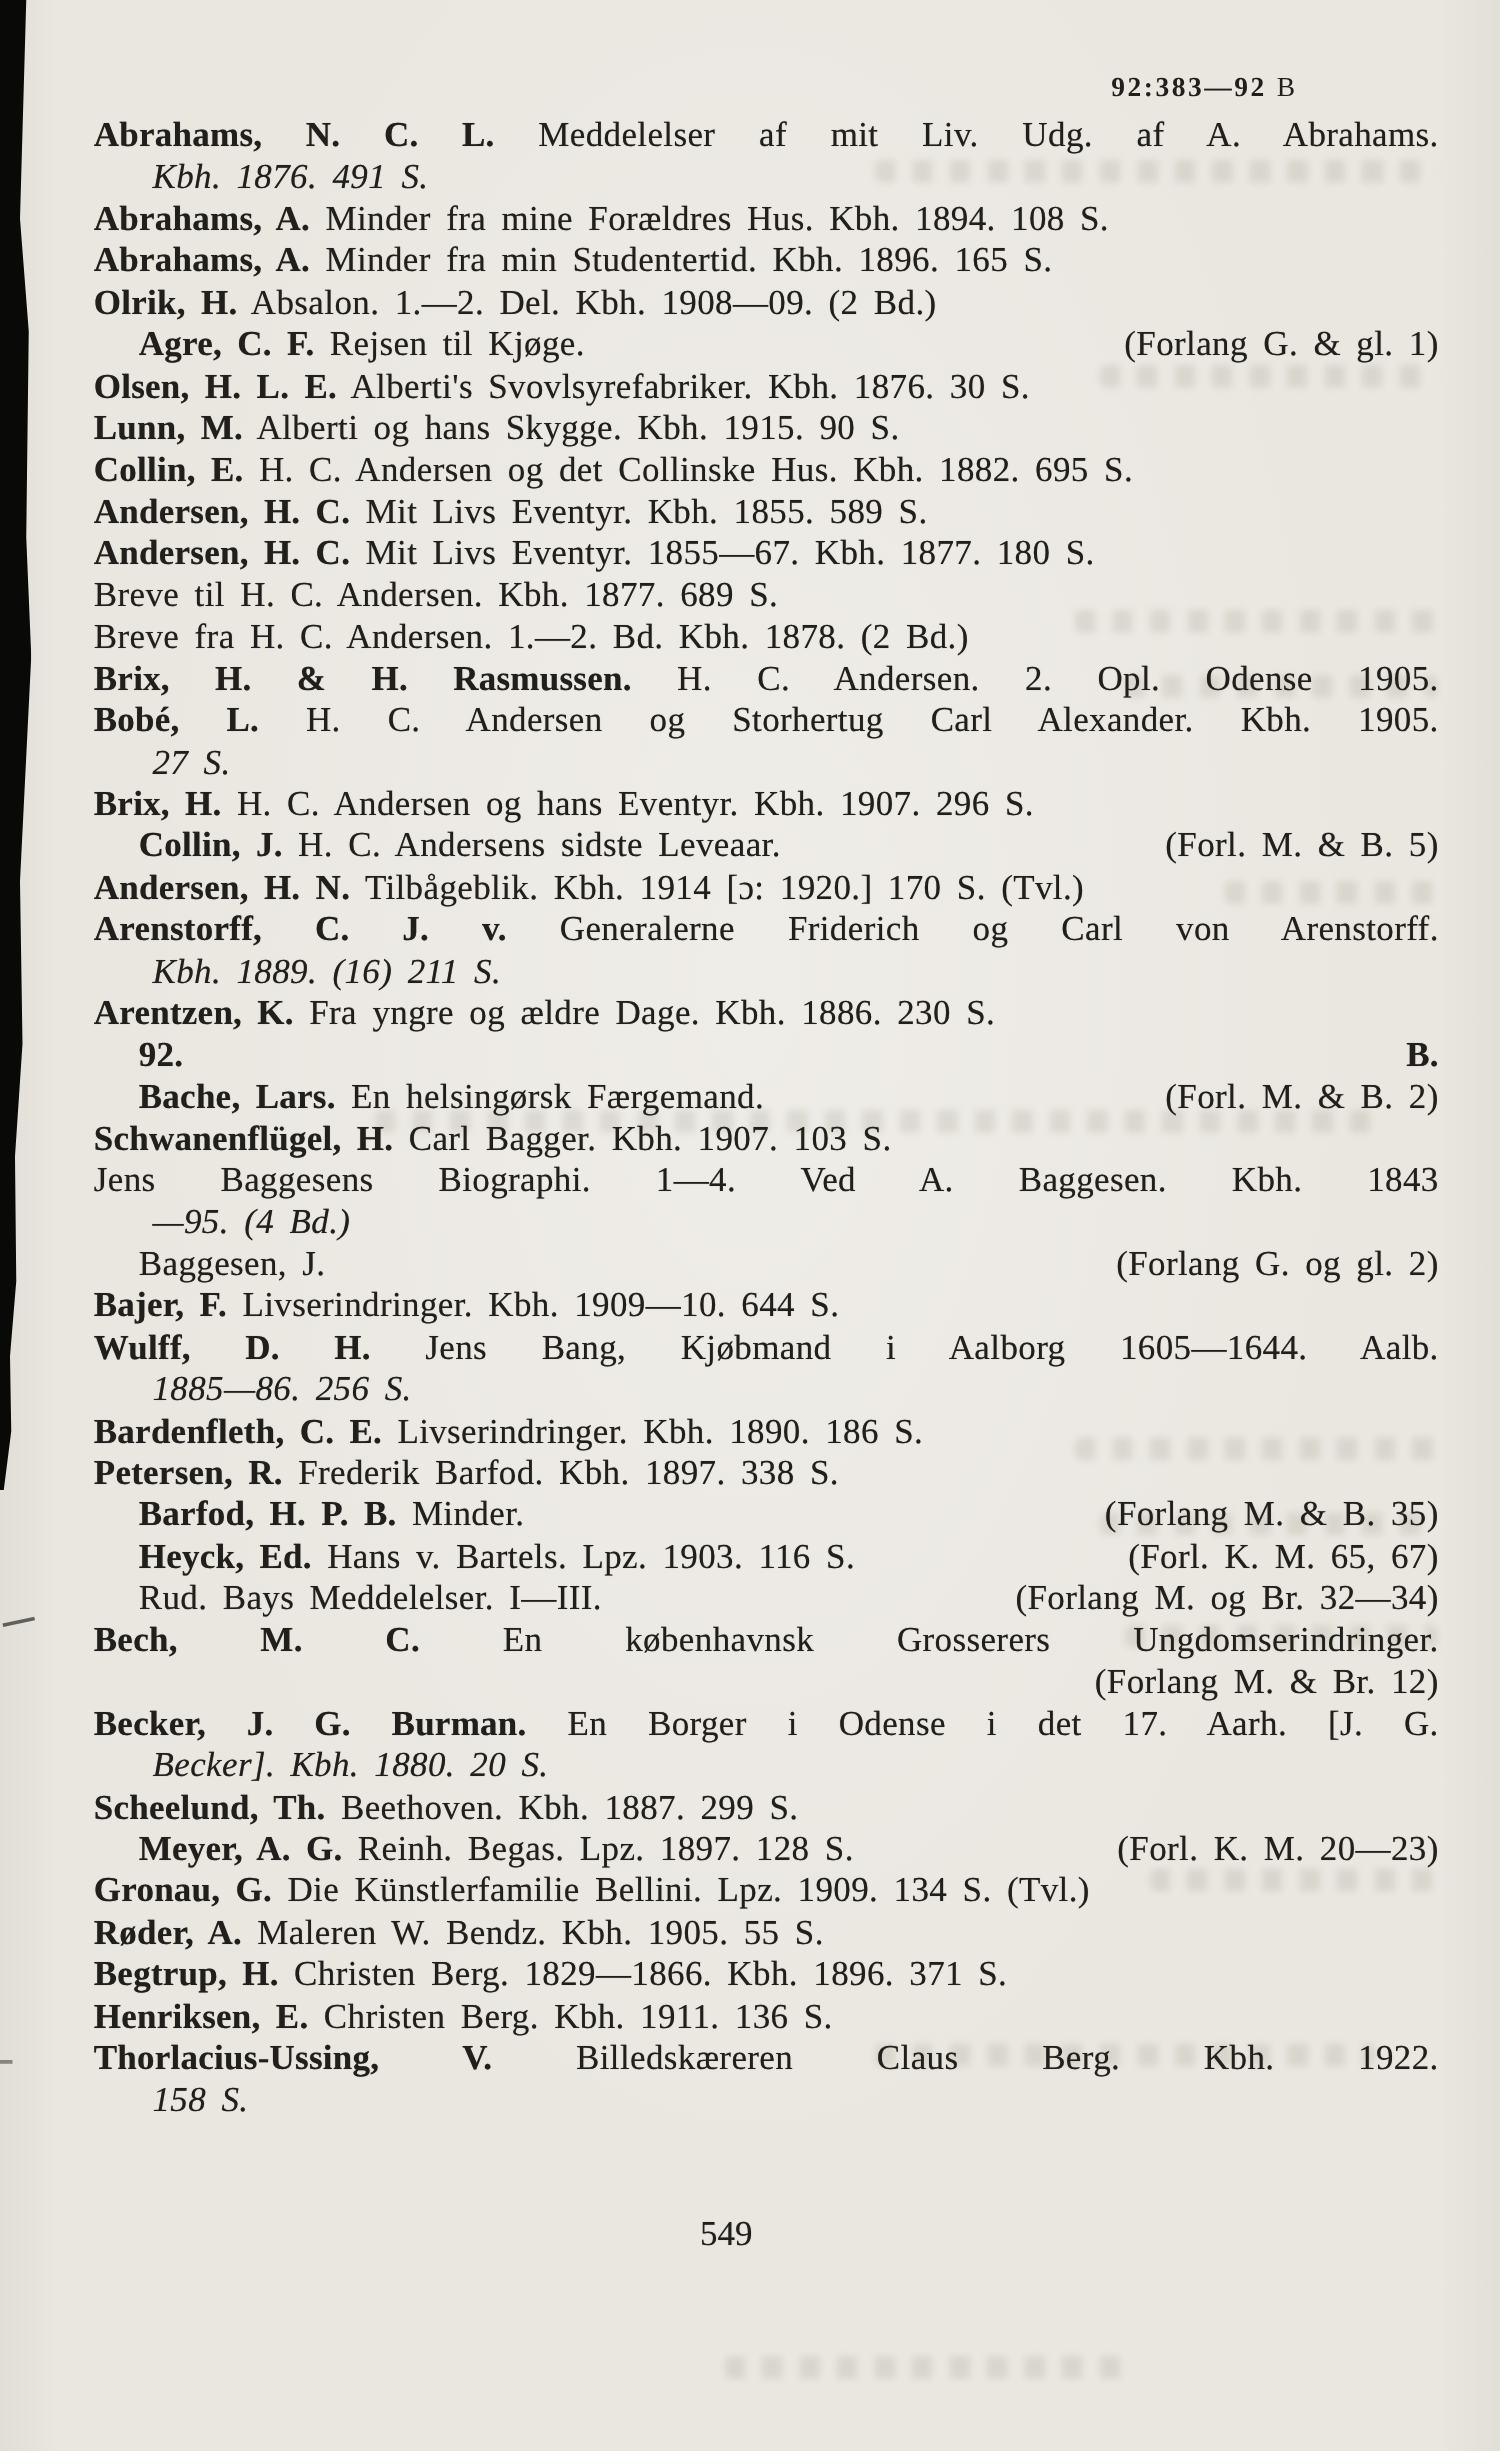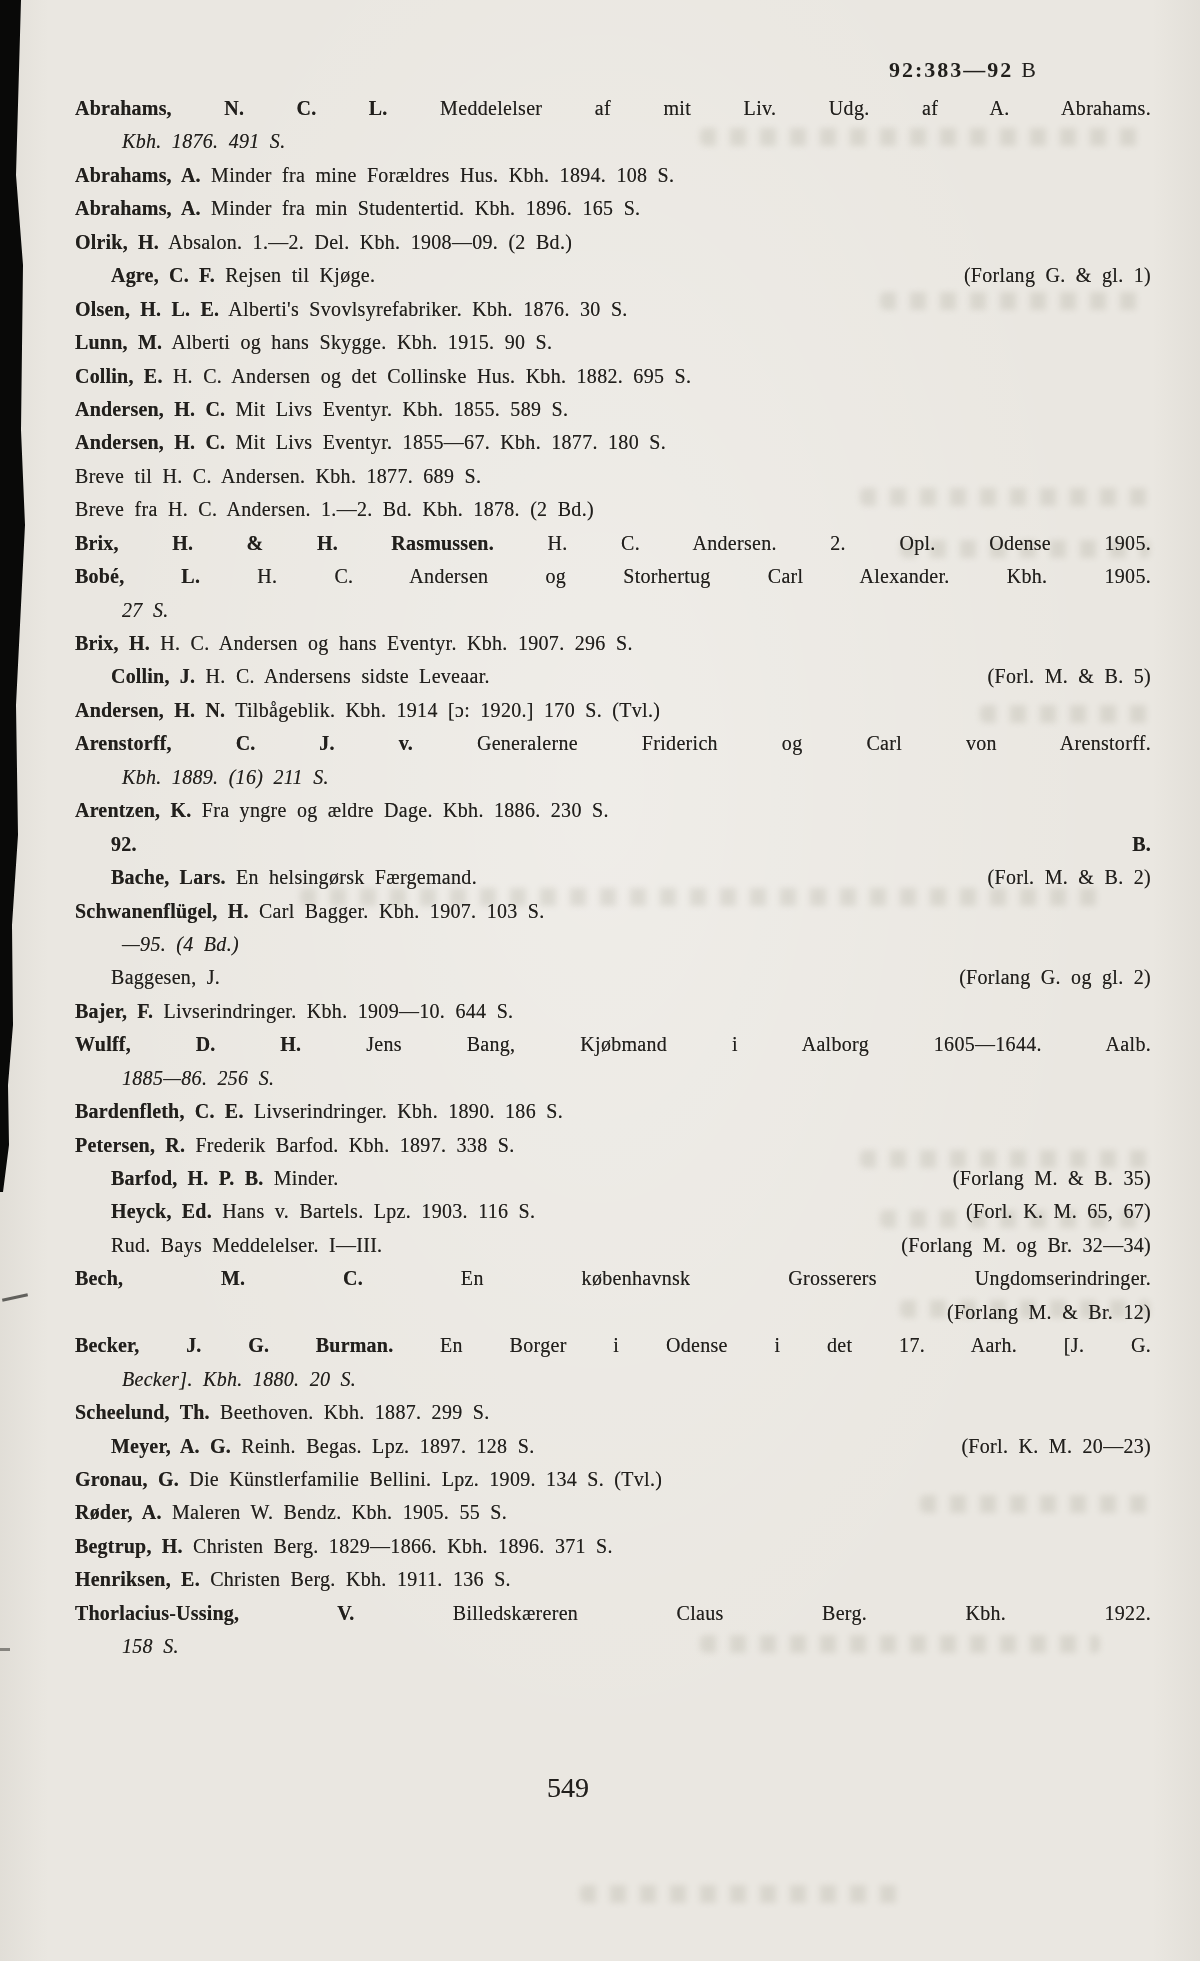--- a/index.html
+++ b/index.html
@@ -24,35 +24,35 @@
     position:absolute;top:52px;right:163px;
     font-size:22px;line-height:36px;white-space:nowrap;
     letter-spacing:1px;
   }
   .header .cat{font-weight:700;letter-spacing:2px;}
   .header .sec{font-weight:400;margin-left:8px;}
   #entry-list{
     position:absolute;left:75px;top:92px;width:1076px;
   }
   .line{
-    height:33.45px;line-height:33.45px;font-size:20px;
+    height:33.45px;line-height:33.45px;font-size:28px;
     white-space:nowrap;overflow:hidden;
     word-spacing:5px;letter-spacing:0.3px;
     text-shadow:0 0 0.6px rgba(20,18,15,0.55);
   }
   .line.just{
     white-space:normal;text-align:justify;text-align-last:justify;
   }
   .line.split{
     display:flex;justify-content:space-between;margin-left:36px;
   }
   .line.indent{padding-left:47px;font-style:italic;}
   .b{font-weight:700;letter-spacing:0.2px;}
   .page-number{
-    position:absolute;top:1772px;left:62px;width:1076px;
+    position:absolute;top:1772px;left:75px;width:1076px;
     text-align:center;font-size:28px;transform:translateX(-32px);
     text-shadow:0 0 0.6px rgba(20,18,15,0.5);
   }
   
   .bleed{
     position:absolute;height:18px;border-radius:5px;
     background:repeating-linear-gradient(90deg, rgba(148,146,128,0.45) 0 16px, rgba(234,231,225,0) 16px 30px);
     filter:blur(3px);opacity:0.45;pointer-events:none;
   }
 </style>
@@ -111,20 +111,21 @@
     <div class="line"><span><span class="b">Arentzen, K.</span> Fra yngre og ældre Dage.  Kbh. 1886.  230 S.</span></div>
     <div class="line split">
       <span><span class="b">92.</span></span>
       <span class="b">B.</span>
     </div>
     <div class="line split">
       <span><span class="b">Bache, Lars.</span> En helsingørsk Færgemand.</span>
       <span class="">(Forl. M. &amp; B. 2)</span>
     </div>
     <div class="line"><span><span class="b">Schwanenflügel, H.</span> Carl Bagger.  Kbh. 1907.  103 S.</span></div>
+    <div class="line just"><span>Jens Baggesens Biographi.  1—4.  Ved A. Baggesen.  Kbh. 1843</span></div>
     <div class="line indent"><span>—95.  (4 Bd.)</span></div>
     <div class="line split">
       <span>Baggesen, J.</span>
       <span class="">(Forlang G. og gl. 2)</span>
     </div>
     <div class="line"><span><span class="b">Bajer, F.</span> Livserindringer.  Kbh. 1909—10.  644 S.</span></div>
     <div class="line just"><span><span class="b">Wulff, D. H.</span> Jens Bang, Kjøbmand i Aalborg 1605—1644.  Aalb.</span></div>
     <div class="line indent"><span>1885—86.  256 S.</span></div>
     <div class="line"><span><span class="b">Bardenfleth, C. E.</span> Livserindringer.  Kbh. 1890.  186 S.</span></div>
     <div class="line"><span><span class="b">Petersen, R.</span> Frederik Barfod.  Kbh. 1897.  338 S.</span></div>

